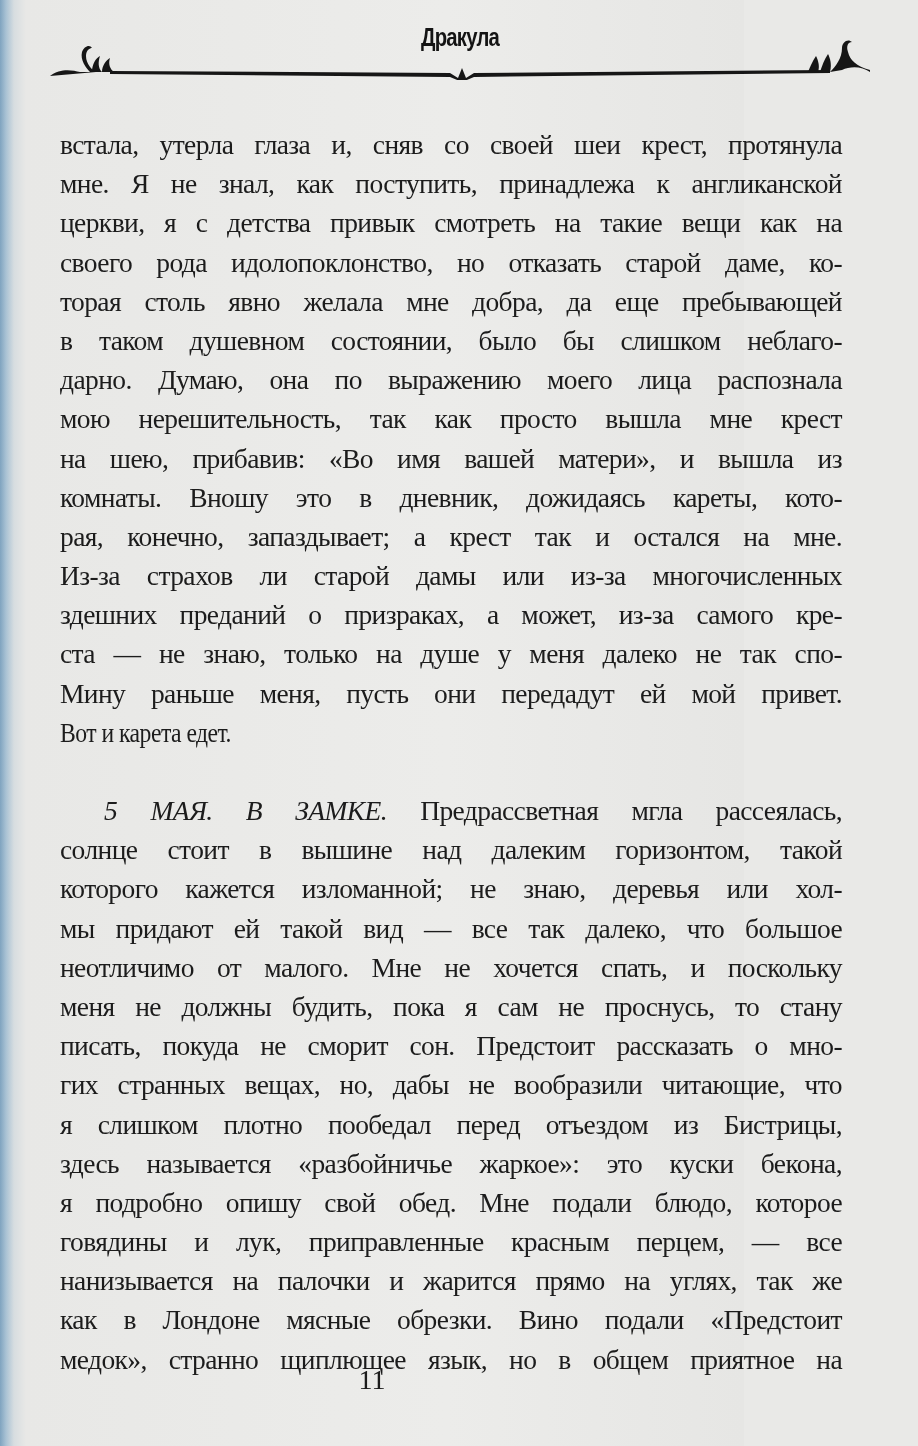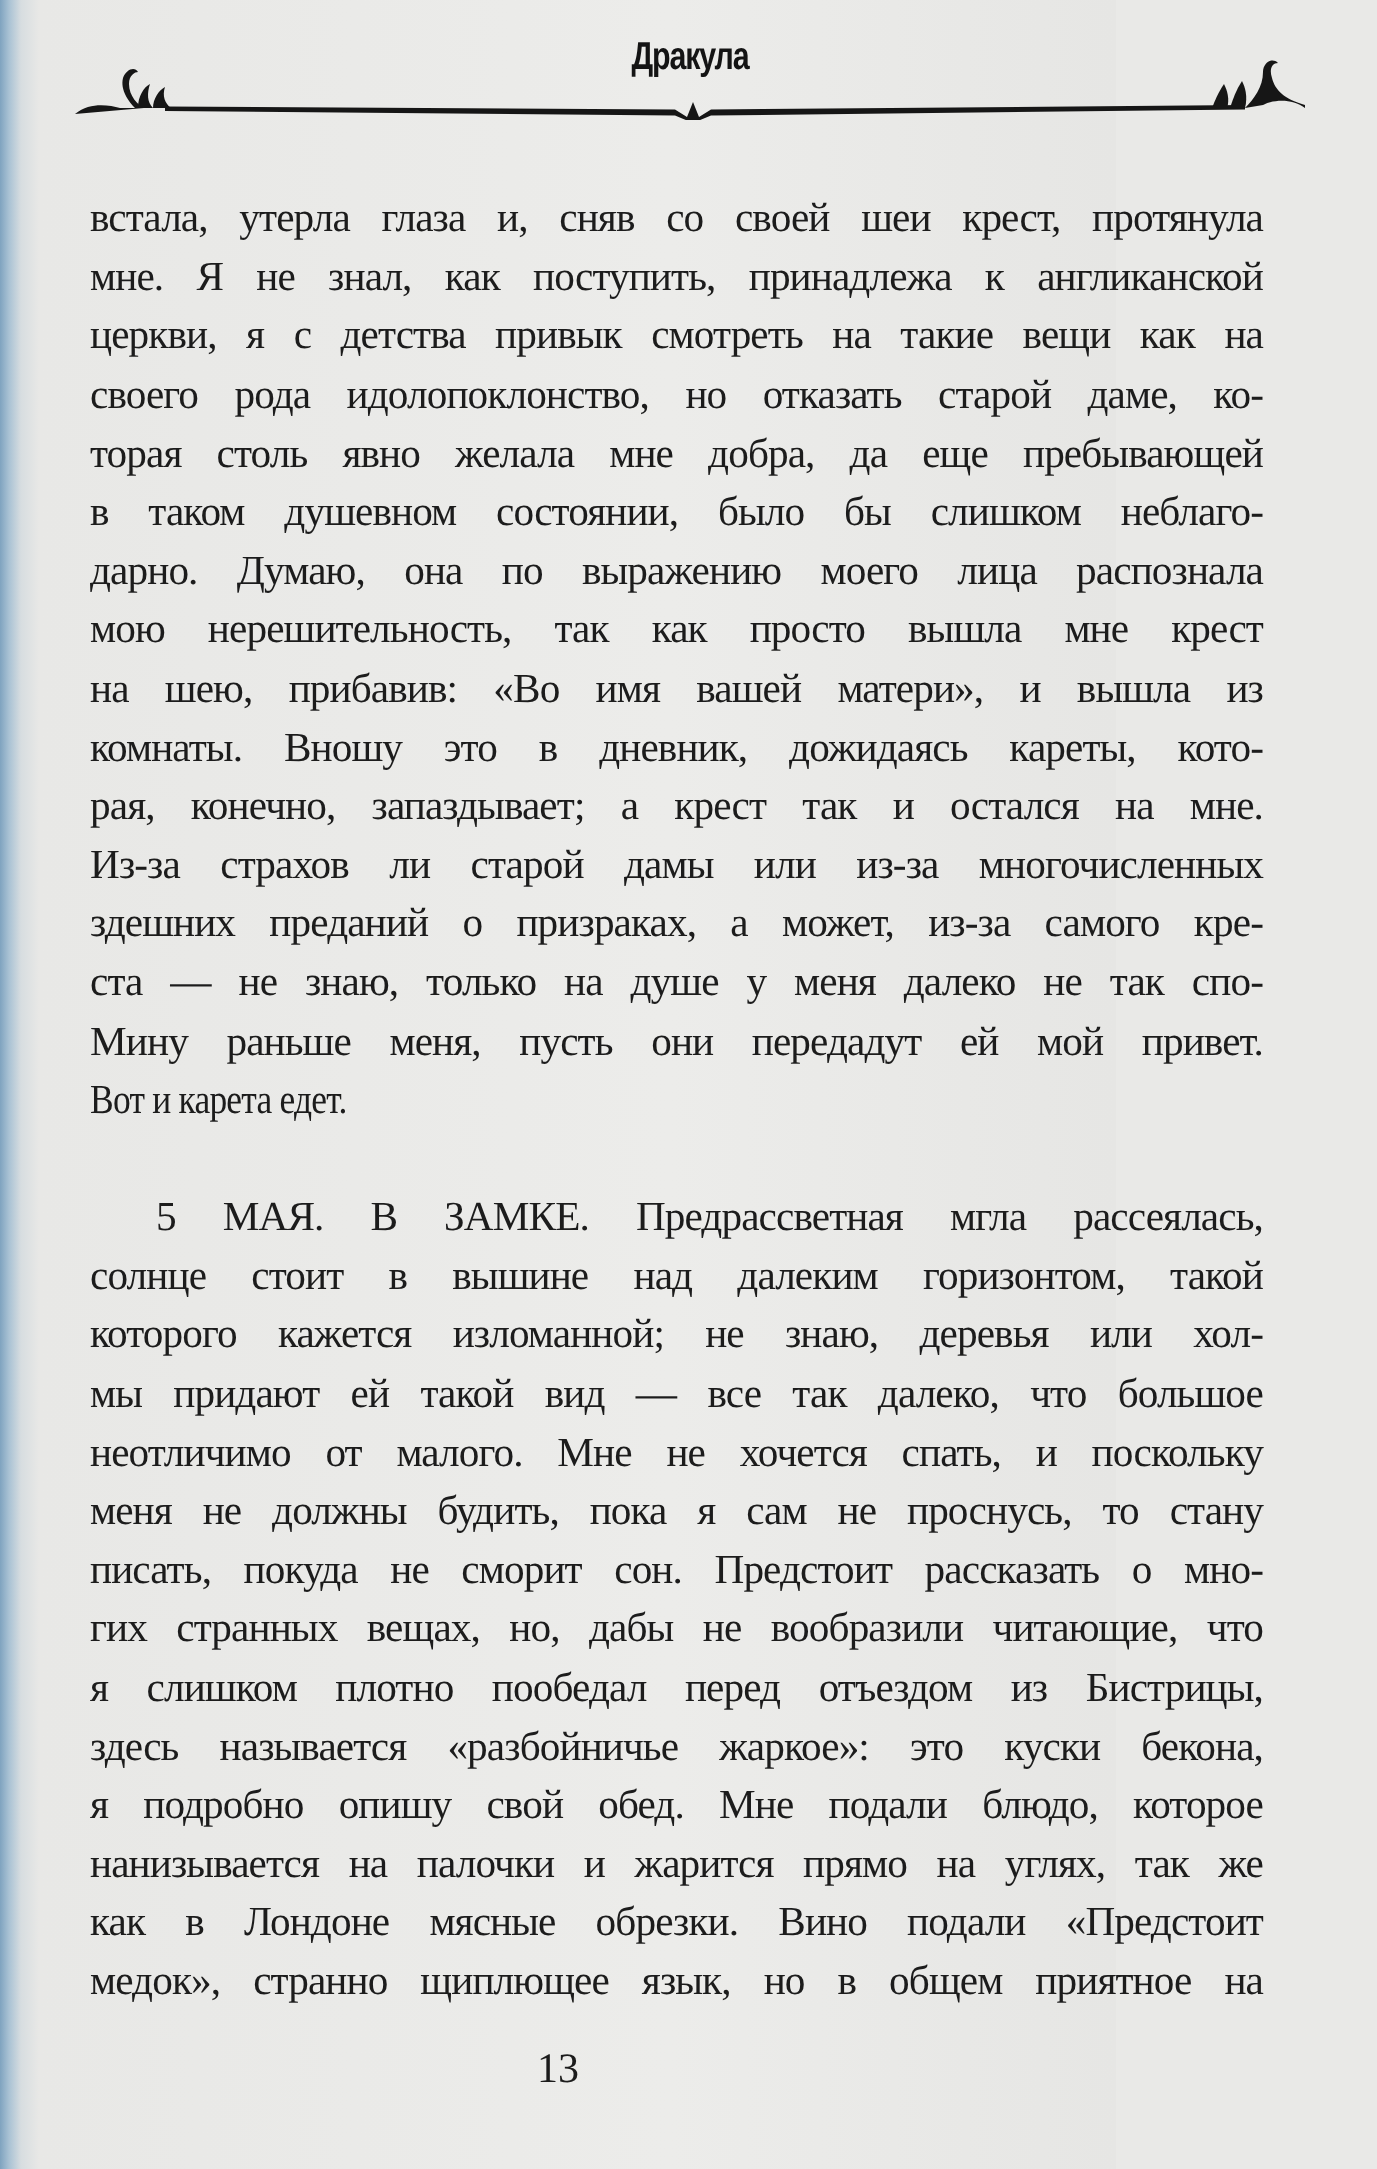--- a/index.html
+++ b/index.html
@@ -31,21 +31,21 @@
       height: 39.2px; line-height: 39.2px;
       font-size: 27.5px;
       white-space: nowrap;
       text-align: justify; text-align-last: justify;
       letter-spacing: -0.6px;
       transform-origin: left center;
     }
     .line.last { text-align-last: left; }
     .gap { height: 39px; }
     .indent { padding-left: 44px; }
-    .italic-lead { }
+    .italic-lead { font-style: italic; }
     .page-number {
       position: absolute; left: 0; right: 0; top: 1364px; text-align: center;
       font-size: 28px; color: #1c1c1c;
     }
   </style>
 </head>
 <body>
 
 <div class="page">
 
@@ -92,20 +92,21 @@
       <div class="line" style="">солнце стоит в вышине над далеким горизонтом, такой</div>
       <div class="line" style="">которого кажется изломанной; не знаю, деревья или хол-</div>
       <div class="line" style="">мы придают ей такой вид — все так далеко, что большое</div>
       <div class="line" style="">неотличимо от малого. Мне не хочется спать, и поскольку</div>
       <div class="line" style="">меня не должны будить, пока я сам не проснусь, то стану</div>
       <div class="line" style="">писать, покуда не сморит сон. Предстоит рассказать о мно-</div>
       <div class="line" style="">гих странных вещах, но, дабы не вообразили читающие, что</div>
       <div class="line" style="">я слишком плотно пообедал перед отъездом из Бистрицы,</div>
       <div class="line" style="">здесь называется «разбойничье жаркое»: это куски бекона,</div>
       <div class="line" style="">я подробно опишу свой обед. Мне подали блюдо, которое</div>
+      <div class="line" style="">говядины и лук, приправленные красным перцем, — все</div>
       <div class="line" style="">нанизывается на палочки и жарится прямо на углях, так же</div>
       <div class="line" style="">как в Лондоне мясные обрезки. Вино подали «Предстоит</div>
       <div class="line" style="">медок», странно щиплющее язык, но в общем приятное на</div>
     </div>
   </div>
 
-  <div class="page-number">13</div>
+  <div class="page-number">11</div>
 </div>
 
 </body></html>

